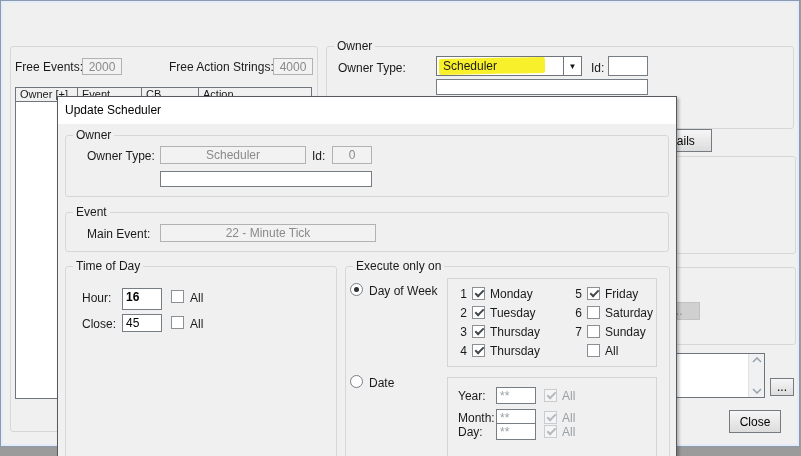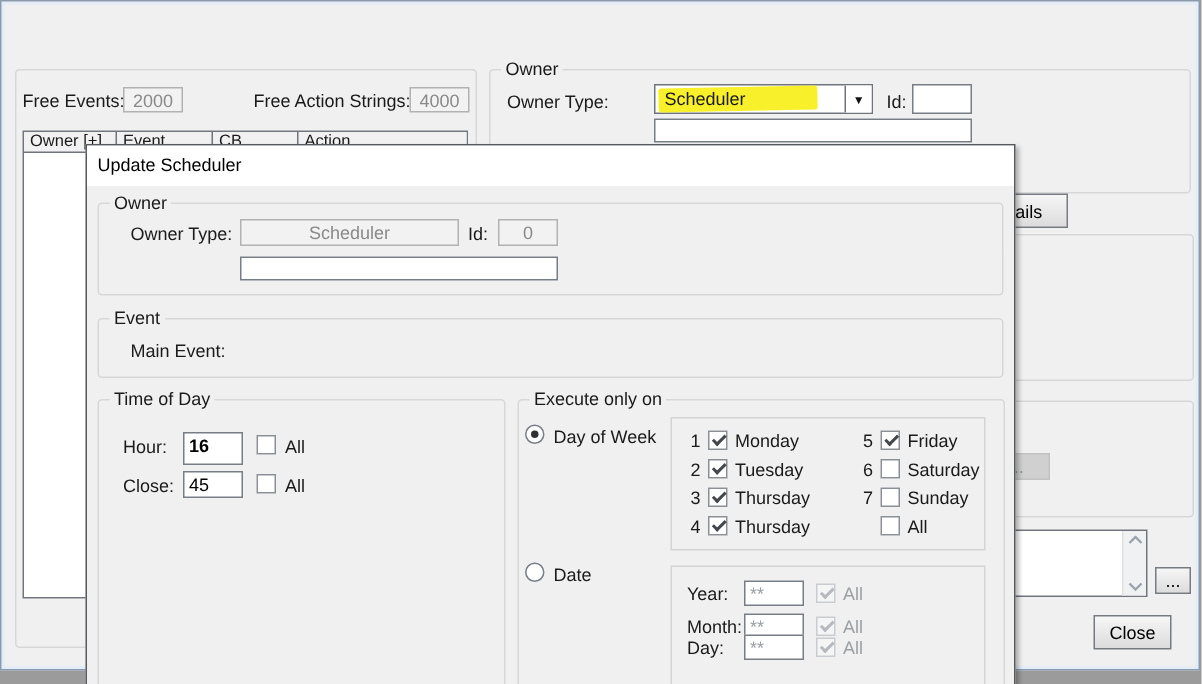--- a/index.html
+++ b/index.html
@@ -147,20 +147,21 @@
     <span class="lbl" style="left:29px; top:52px;">Owner Type:</span>
     <div class="field disabled" style="left:102px; top:49px; width:146px; height:18px;">Scheduler</div>
     <span class="lbl" style="left:254px; top:52px;">Id:</span>
     <div class="field disabled" style="left:274px; top:49px; width:40px; height:18px; text-align:center;">0</div>
     <div class="field" style="left:102px; top:74px; width:212px; height:16px;"></div>
 
     <div class="groupbox" style="left:7px; top:115px; width:604px; height:40px;">
       <span class="gb-label">Event</span>
     </div>
     <span class="lbl" style="left:29px; top:130px;">Main Event:</span>
+    <div class="field disabled" style="left:102px; top:127px; width:216px; height:18px;">22 - Minute Tick</div>
 
     <div class="groupbox" style="left:7px; top:169px; width:272px; height:200px;">
       <span class="gb-label">Time of Day</span>
     </div>
     <span class="lbl" style="left:24px; top:194px;">Hour:</span>
     <div class="field" style="left:64px; top:191px; width:40px; height:22px;font-weight:bold;">16</div>
     <span class="cb abs" style="left:113px; top:193px;"></span>
     <span class="lbl" style="left:132px; top:194px;">All</span>
     <span class="lbl" style="left:24px; top:220px;">Close:</span>
     <div class="field" style="left:64px; top:217px; width:40px; height:18px;">45</div>

